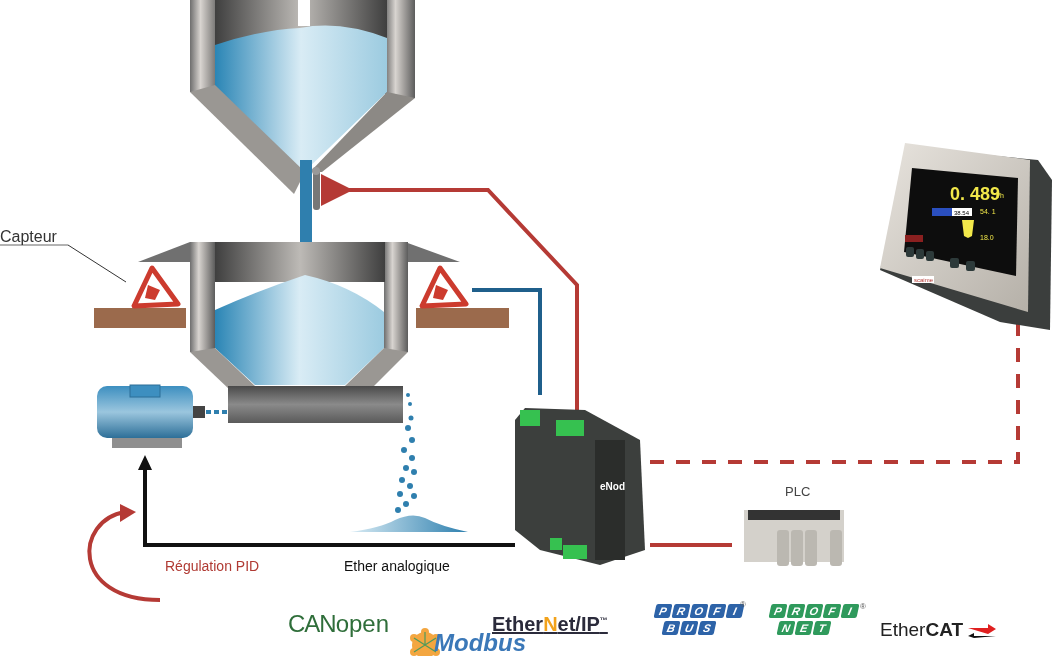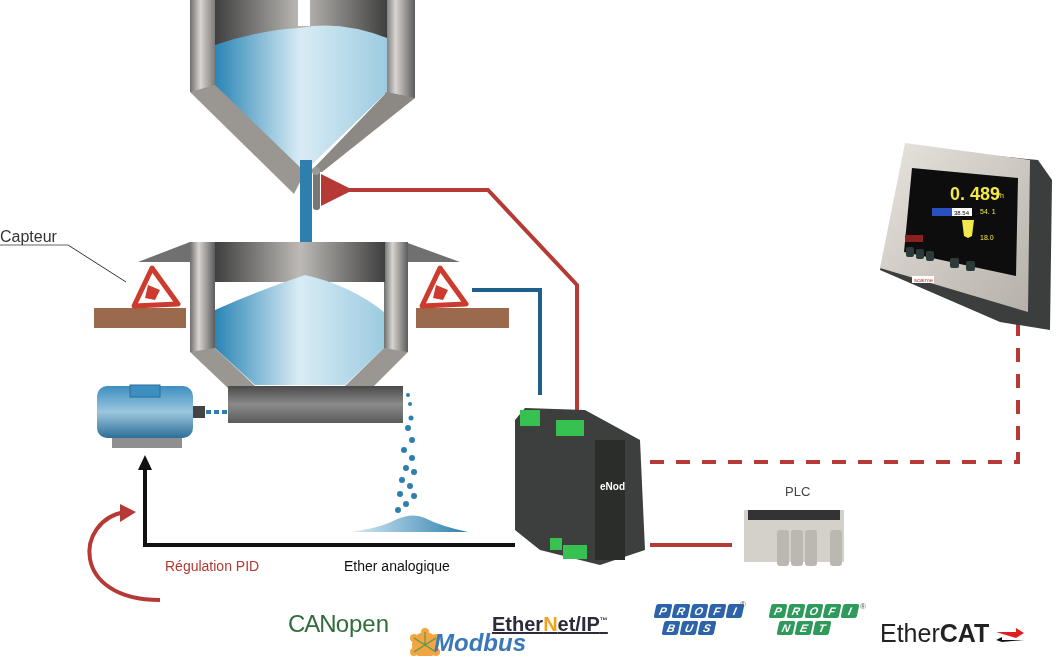--- a/index.html
+++ b/index.html
@@ -13,21 +13,21 @@
   .plc-label { left: 785px; top: 484px; font-size: 13px; color: #444; text-align: right; }
   .logo { position: absolute; white-space: nowrap; }
   .canopen { left: 288px; top: 610px; font-size: 24px; color: #2f6e3a; }
   .canopen b { font-weight: 400; letter-spacing: -1px; }
   .canopen span { font-weight: 300; }
   .modbus { left: 408px; top: 628px; font-size: 24px; }
   .modbus .txt { color: #3b78b8; font-weight: bold; font-style: italic; position: relative; left: -8px; }
   .ethip { left: 492px; top: 613px; font-size: 20px; font-weight: bold; color: #2b2b3b; text-decoration: underline; }
   .ethip .n { color: #f2a21b; }
   .ethip sup { font-size: 8px; }
-  .ethercat { left: 880px; top: 619px; font-size: 25px; color: #222; }
+  .ethercat { left: 880px; top: 619px; font-size: 19px; color: #222; }
   .ethercat b { font-weight: 900; }
   .profi { position: absolute; }
   .profi .row { display: flex; gap: 2px; margin-bottom: 3px; }
   .profi .cell { width: 16px; height: 14px; border-radius: 2px; color: #fff; font-size: 11px;
                  font-weight: bold; font-style: italic; text-align: center; line-height: 14px;
                  transform: skewX(-12deg); }
   .profibus { left: 655px; top: 604px; }
   .profibus .cell { background: #2d63a8; }
   .profinet { left: 770px; top: 604px; }
   .profinet .cell { background: #2f9a5c; }

